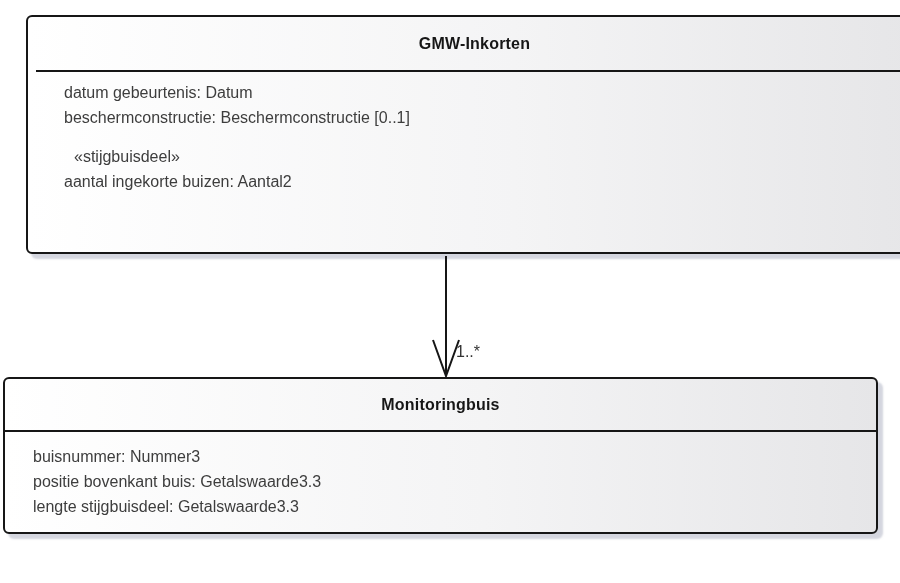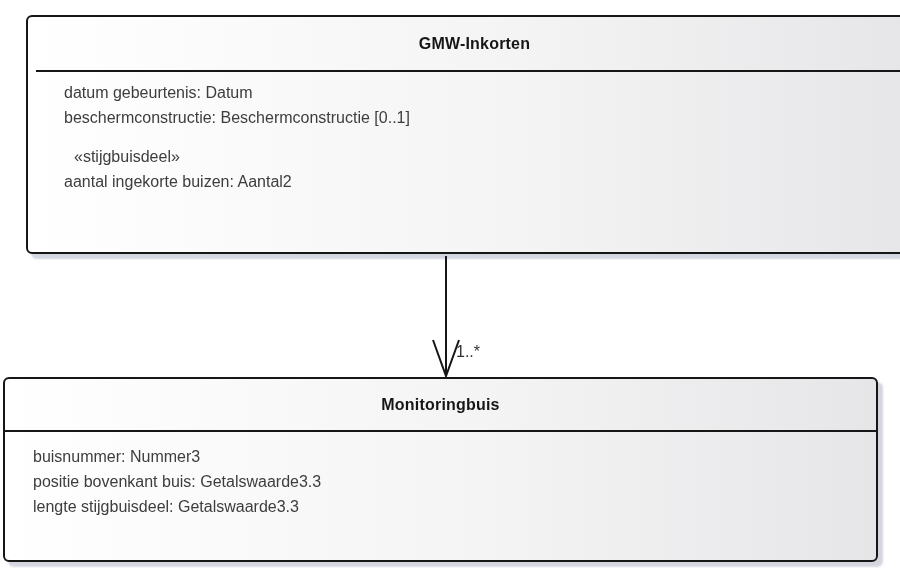--- a/index.html
+++ b/index.html
@@ -38,21 +38,21 @@
     box-sizing: border-box;
     font-size: 16px;
     line-height: 25px;
     color: #3d3d3d;
     white-space: nowrap;
     margin-left: 20px;
   }
   .box-gmw { left: 26px; top: 15px; width: 889px; height: 239px; padding-left: 8px; }
   .box-gmw .header { height: 55px; }
   .box-gmw .attrs { padding: 8px 8px 0 8px; }
-  .box-monitoringbuis { left: 3px; top: 377px; width: 875px; height: 185px; }
+  .box-monitoringbuis { left: 3px; top: 377px; width: 875px; height: 157px; }
   .box-monitoringbuis .header { height: 53px; }
   .box-monitoringbuis .attrs { padding: 12px 8px 0 8px; }
   .stereotype-line {
     margin-top: 14px;
     padding-left: 10px;
   }
   .connector-svg {
     position: absolute;
     left: 0;
     top: 0;

